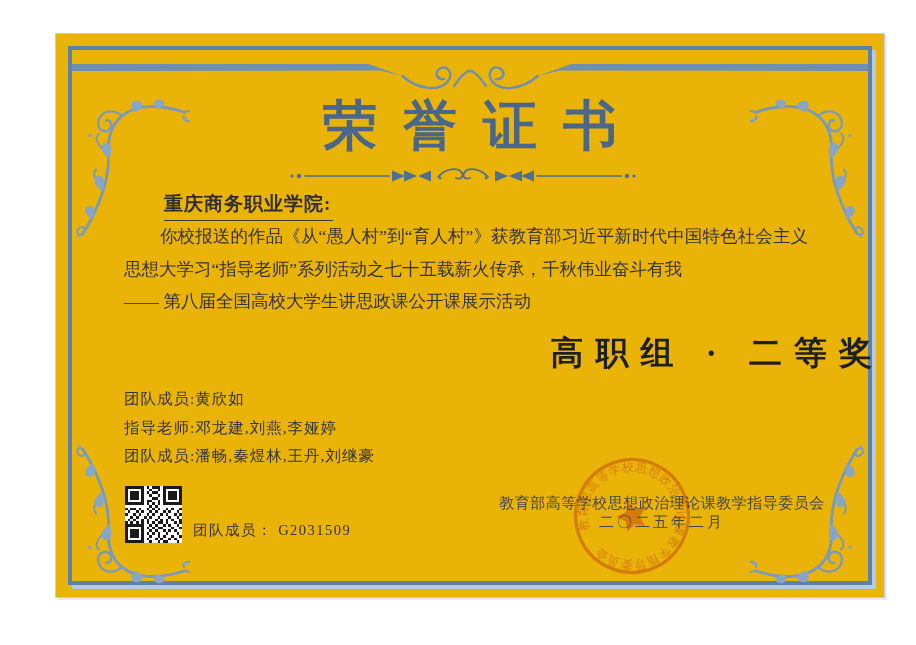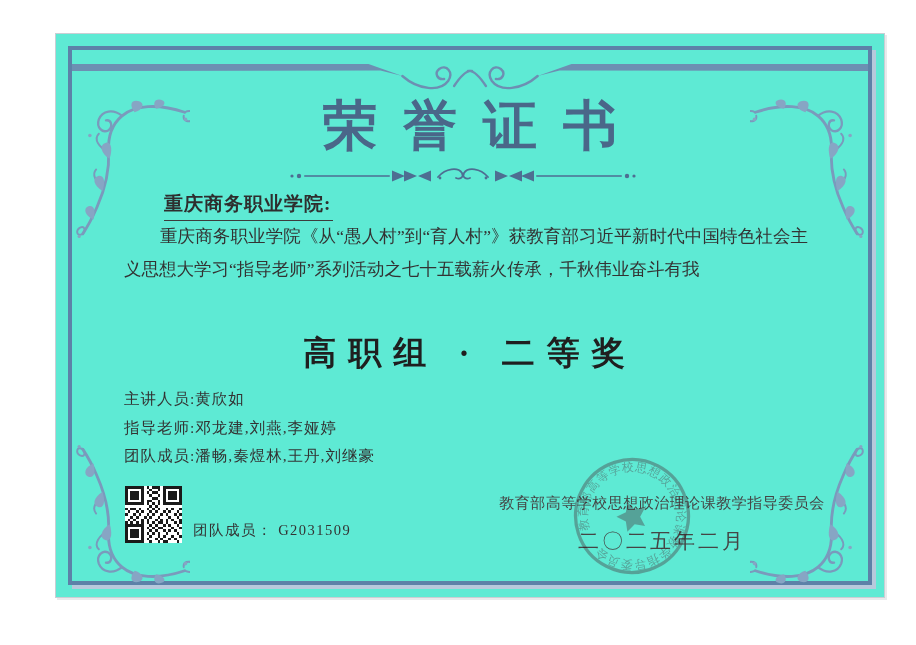--- a/index.html
+++ b/index.html
@@ -1,45 +1,45 @@
 <!DOCTYPE html>
 <html><head>
 <meta charset="utf-8">
 <style>
   html,body{margin:0;padding:0;background:#fff;}
   .canvas{position:relative;width:916px;height:645px;background:#ffffff;overflow:hidden;
           font-family:"Liberation Serif","DejaVu Serif",serif;}
-  .page{position:absolute;left:55px;top:33px;width:828px;height:563px;background:#5eead4;
+  .page{position:absolute;left:55px;top:33px;width:828px;height:563px;background:#eab308;
         border:1px solid #c9ced4;box-shadow:2px 2px 0 #e8eaec;}
   .frame{position:absolute;left:12px;top:12px;right:12px;bottom:12px;
          border:4px solid #5d81a8;box-shadow:4px 4px 0 #b7c9dc;pointer-events:none;}
   .corner{position:absolute;width:118px;height:150px;color:#7a9abc;}
   .corner.tl{left:16px;top:56px;}
   .corner.tr{right:16px;top:56px;transform:scaleX(-1);}
   .corner.bl{left:16px;bottom:4px;transform:scaleY(-1);}
   .corner.br{right:16px;bottom:4px;transform:scale(-1,-1);}
   .top-ornament{position:absolute;left:16px;top:26px;width:796px;height:36px;}
   .cert-title{position:absolute;top:56px;left:0;width:100%;text-align:center;
               font-size:54px;font-weight:700;color:#4a6789;letter-spacing:26px;
               padding-left:26px;box-sizing:border-box;white-space:nowrap;}
   .divider{position:absolute;left:232px;top:129px;width:350px;height:26px;}
   .recipient{position:absolute;left:68px;top:157px;font-size:19px;font-weight:600;color:#2e2e2e;
              border-bottom:1.5px solid #3c3c3c;padding:0 2px 3px 0;letter-spacing:1px;margin-left:40px;}
   .body-par{position:absolute;left:68px;top:186px;width:684px;font-size:17.5px;
             line-height:32.5px;color:#333333;text-align:justify;text-indent:36px;}
   .work-title{text-underline-offset:5px;text-decoration-thickness:1.2px;}
-  .award{position:absolute;top:297px;left:0;width:100%;text-align:center;font-size:33px;
+  .award{position:absolute;top:297px;left:0;width:100%;text-align:right;font-size:33px;
          font-weight:700;color:#1f1f1f;letter-spacing:12px;white-space:nowrap;}
   .credits{position:absolute;left:68px;top:351px;font-size:15.5px;line-height:28.5px;
            color:#333;letter-spacing:1px;}
   .qr{position:absolute;left:69px;top:452px;width:57px;height:57px;}
   .cert-no{position:absolute;left:137px;top:487px;font-size:14.5px;color:#333;letter-spacing:1.5px;}
   .issuer-block{position:absolute;left:438px;top:460px;width:336px;text-align:center;color:#454545;}
   .issuer-line{font-size:15px;letter-spacing:0.5px;}
-  .issuer-date{font-size:21px;margin-top:14px;letter-spacing:3px;}
+  .issuer-date{font-size:15px;margin-top:0;letter-spacing:3px;}
   .seal{position:absolute;left:514px;top:420px;width:124px;height:124px;opacity:.55;
         mix-blend-mode:multiply;pointer-events:none;}
 </style>
 </head>
 <body>
 
 <div class="canvas">
   <div class="page">
 
     <svg width="0" height="0" style="position:absolute" aria-hidden="true">
@@ -107,27 +107,28 @@
     <div class="cert-title">荣誉证书</div>
 
     <svg class="divider" viewBox="0 0 350 26">
       <use href="#half-div"></use>
       <use href="#half-div" transform="translate(350,0) scale(-1,1)"></use>
     </svg>
 
     <div class="recipient">重庆商务职业学院:</div>
 
     <div class="body-par">
-      <span>重庆商务职业学院</span><span class="work-title">《从“愚人村”到“育人村”》</span><span>获教育部习近平新时代中国特色社会主义思想大学习“指导老师”系列活动之七十五载薪火传承，千秋伟业奋斗有我</span><br>
+      <span>你校报送的作品</span><span class="work-title">《从“愚人村”到“育人村”》</span><span>获教育部习近平新时代中国特色社会主义思想大学习“指导老师”系列活动之七十五载薪火传承，千秋伟业奋斗有我</span><br>
+      <span>—— 第八届全国高校大学生讲思政课公开课展示活动</span>
     </div>
 
     <div class="award">高职组 · 二等奖</div>
 
     <div class="credits">
-      <div>主讲人员:黄欣如</div>
+      <div>团队成员:黄欣如</div>
       <div>指导老师:邓龙建,刘燕,李娅婷</div>
       <div>团队成员:潘畅,秦煜林,王丹,刘继豪</div>
     </div>
 
     <svg class="qr" viewBox="0 0 21 21" shape-rendering="crispEdges">
       <rect width="21" height="21" fill="#fff"></rect>
       <path fill="#1a1a1a" d="M0 0h7v7H0zM14 0h7v7h-7zM0 14h7v7H0z"></path>
       <path fill="#fff" d="M1 1h5v5H1zM15 1h5v5h-5zM1 15h5v5H1z"></path>
       <path fill="#1a1a1a" d="M2 2h3v3H2zM16 2h3v3h-3zM2 16h3v3H2z"></path>
       <path fill="#1a1a1a" d="M8 0h1v1H8zM10 0h3v1h-3zM9 1h1v1H9zM12 1h1v1h-1zM8 2h1v1H8zM10 2h2v1h-2zM9 3h1v1H9zM12 3h1v1h-1zM10 4h2v1h-2zM8 5h2v1h-2zM12 5h1v1h-1zM8 6h1v1H8zM10 6h1v1h-1zM12 6h1v1h-1zM9 7h1v1H9zM11 7h1v1h-1zM0 8h1v1H0zM2 8h2v1h-2zM5 8h1v1H5zM8 8h1v1H8zM10 8h1v1h-1zM12 8h1v1h-1zM15 8h1v1h-1zM17 8h1v1h-1zM20 8h1v1h-1zM1 9h1v1H1zM4 9h1v1H4zM6 9h1v1H6zM9 9h1v1H9zM11 9h1v1h-1zM14 9h1v1h-1zM16 9h1v1h-1zM19 9h1v1h-1zM0 10h1v1H0zM3 10h1v1H3zM5 10h1v1H5zM8 10h1v1H8zM10 10h1v1h-1zM13 10h1v1h-1zM15 10h1v1h-1zM18 10h1v1h-1zM20 10h1v1h-1zM2 11h1v1H2zM4 11h1v1H4zM7 11h1v1H7zM9 11h1v1H9zM12 11h1v1h-1zM16 11h1v1h-1zM19 11h1v1h-1zM1 12h1v1H1zM3 12h1v1H3zM6 12h1v1H6zM8 12h1v1H8zM11 12h1v1h-1zM13 12h1v1h-1zM15 12h1v1h-1zM17 12h1v1h-1zM20 12h1v1h-1zM0 13h1v1H0zM2 13h1v1H2zM4 13h1v1H4zM6 13h1v1H6zM8 13h1v1H8zM10 13h1v1h-1zM12 13h2v1h-2zM15 13h1v1h-1zM18 13h1v1h-1zM20 13h1v1h-1zM9 14h1v1H9zM11 14h1v1h-1zM14 14h1v1h-1zM16 14h1v1h-1zM19 14h1v1h-1zM8 15h1v1H8zM10 15h1v1h-1zM12 15h2v1h-2zM17 15h1v1h-1zM20 15h1v1h-1zM9 16h1v1H9zM11 16h1v1h-1zM14 16h1v1h-1zM16 16h1v1h-1zM18 16h1v1h-1zM8 17h1v1H8zM10 17h1v1h-1zM12 17h1v1h-1zM15 17h1v1h-1zM19 17h1v1h-1zM9 18h1v1H9zM12 18h1v1h-1zM14 18h1v1h-1zM17 18h1v1h-1zM20 18h1v1h-1zM8 19h1v1H8zM11 19h1v1h-1zM13 19h1v1h-1zM16 19h1v1h-1zM18 19h1v1h-1zM9 20h1v1H9zM12 20h1v1h-1zM14 20h2v1h-2zM19 20h1v1h-1z"></path>

